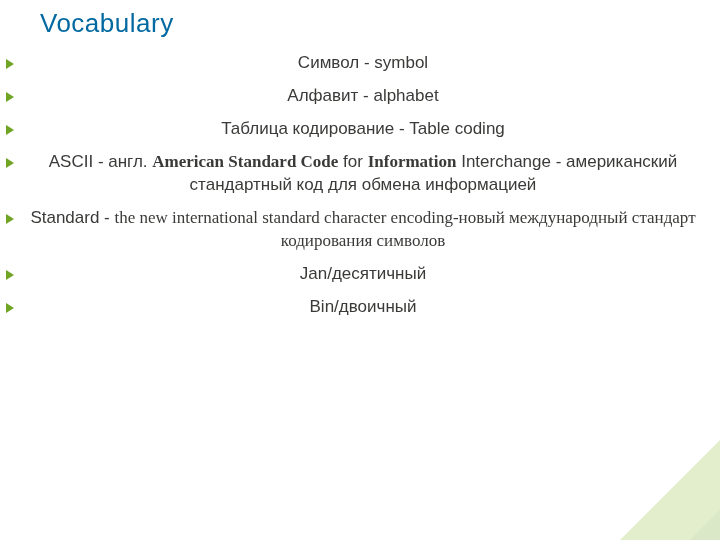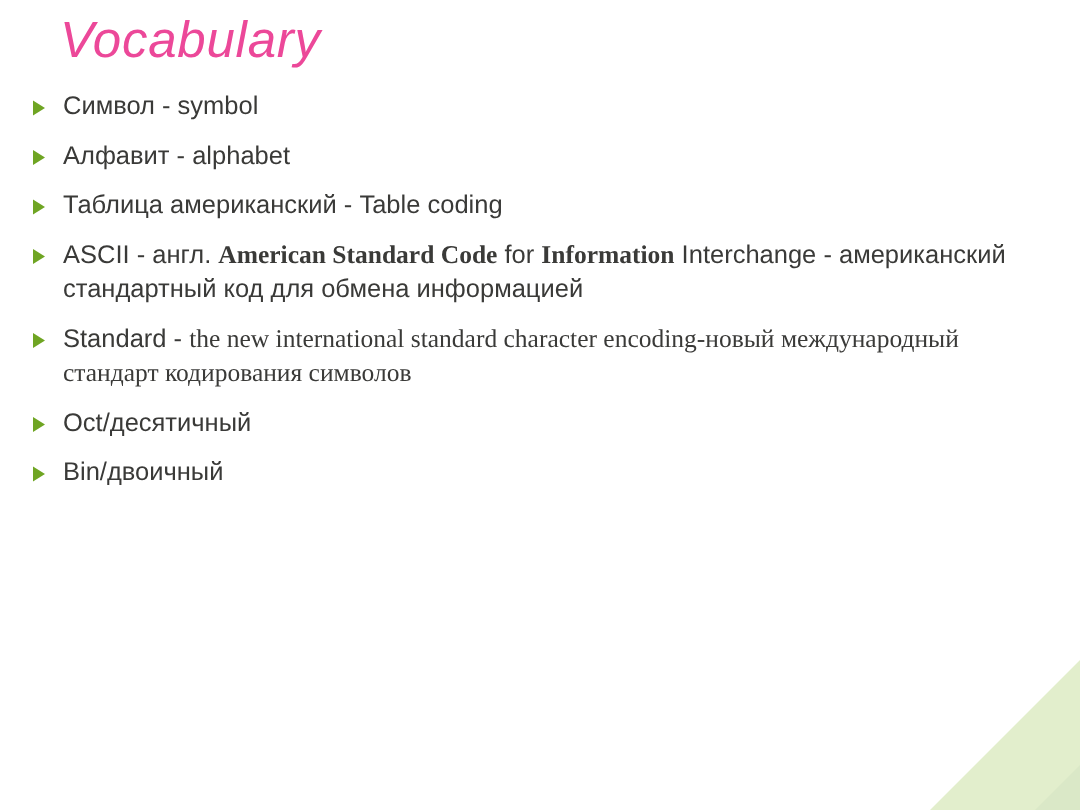--- a/index.html
+++ b/index.html
@@ -14,31 +14,31 @@
   .deco {
     position: absolute;
     right: -60px;
     bottom: -60px;
     width: 300px;
     height: 300px;
     pointer-events: none;
   }
   .deco svg { width: 100%; height: 100%; opacity: 0.25; }
   .title {
-    color: #ec4899;
-    font-size: 34px;
+    color: #0369a1;
+    font-size: 26px;
     font-weight: 400;
     letter-spacing: 0.5px;
     padding: 8px 0 8px 40px;
     font-family: "Trebuchet MS", "Segoe UI", sans-serif;
-    font-style: italic;
   }
   ul.vocab {
     list-style: none;
-    padding-left: 16px;
+    padding-left: 0;
+    text-align: center;
   }
   ul.vocab > li {
     position: relative;
     padding: 5px 20px 5px 26px;
     color: #3a3a38;
     font-size: 17px;
     line-height: 1.35;
   }
   ul.vocab > li::before {
     content: "";
@@ -55,24 +55,24 @@
   .serif { font-family: Georgia, "Times New Roman", serif; }
 </style>
 </head>
 <body>
 
 <h1 class="title">Vocabulary</h1>
 
 <ul class="vocab">
     <li><span class="seg">Символ  - symbol</span></li>
     <li><span class="seg">Алфавит  - alphabet</span></li>
-    <li><span class="seg">Таблица американский   - Table coding</span></li>
+    <li><span class="seg">Таблица кодирование   - Table coding</span></li>
     <li><span class="seg">ASCII - англ. </span><span class="seg b">American Standard Code</span><span class="seg"> for </span><span class="seg b">Information</span><span class="seg"> Interchange - американский стандартный код для обмена информацией</span></li>
     <li><span class="seg">Standard - </span><span class="seg serif">the new international standard character encoding-новый международный стандарт кодирования символов</span></li>
-    <li><span class="seg">Oct/десятичный</span></li>
+    <li><span class="seg">Jan/десятичный</span></li>
     <li><span class="seg">Bin/двоичный</span></li>
   </ul>
 
 <div class="deco">
   <svg viewBox="0 0 300 300">
     <polygon points="80,300 300,300 300,80" fill="#8fbf3a"></polygon>
     <polygon points="150,300 300,300 300,150" fill="#6fa523"></polygon>
     <polygon points="40,260 200,300 300,180 300,300 40,300" fill="#a8d66a" opacity="0.6"></polygon>
   </svg>
 </div>

